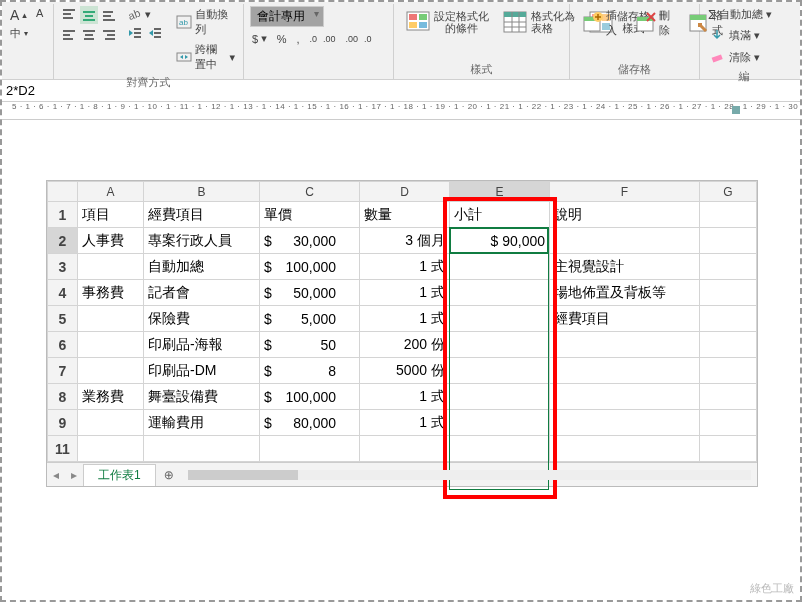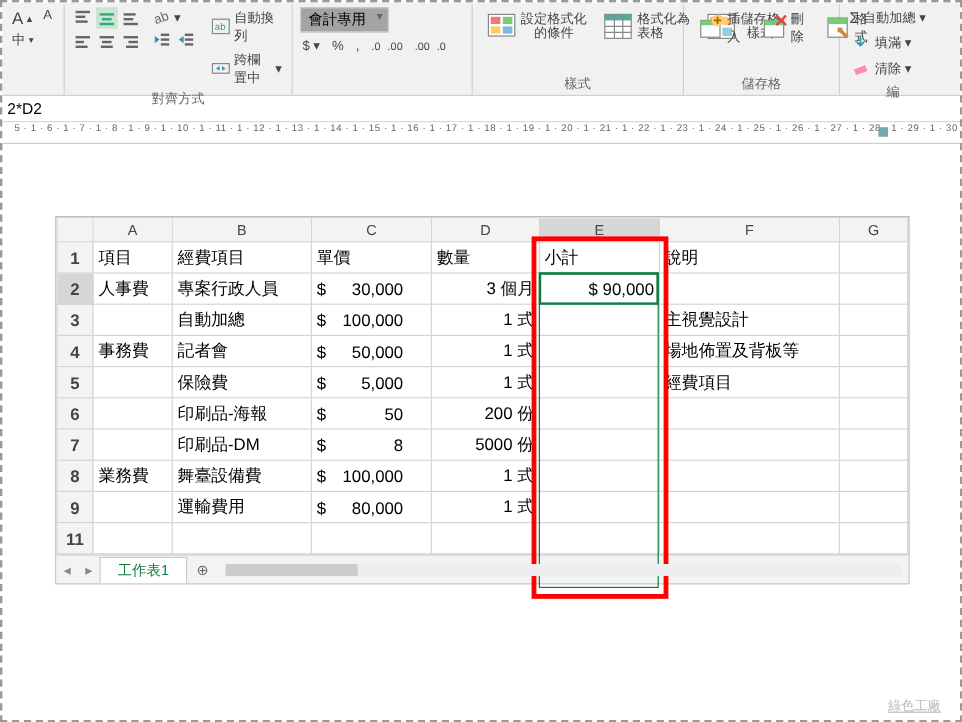--- a/index.html
+++ b/index.html
@@ -47,21 +47,21 @@
   .sheet-tabs .nav { padding: 0 6px; color: #888; cursor: pointer; }
   .sheet-tabs .tab { background: #fff; border: 1px solid #ccc; border-bottom: none; padding: 2px 14px; cursor: pointer; color: #107c41; }
   .sheet-tabs .add { padding: 0 8px; cursor: pointer; color: #666; }
   .sheet-tabs .scroll-track { flex:1; margin: 0 6px; height:10px; background:#eee; position:relative; }
   .sheet-tabs .scroll-thumb { position:absolute; left:0; width:110px; height:100%; background:#ccc; }
   
   
   .num-format { border:1px solid #ccc; background:#a3a3a3; padding:1px 18px 1px 6px; font-size:12px; position:relative; }
   .num-format::after { content:"▾"; position:absolute; right:4px; top:1px; font-size:10px; color:#666; }
   
-  .watermark { position:absolute; right:16px; bottom:4px; font-size:11px; color:#bbb;text-decoration:underline; }
+  .watermark { position:absolute; right:6px; bottom:4px; font-size:11px; color:#bbb; }
   
   svg { display:block; }
 </style>
 </head>
 <body>
 
 <div class="ribbon">
 
   <div class="ribbon-group" style="width:52px">
     <div class="group-body">

